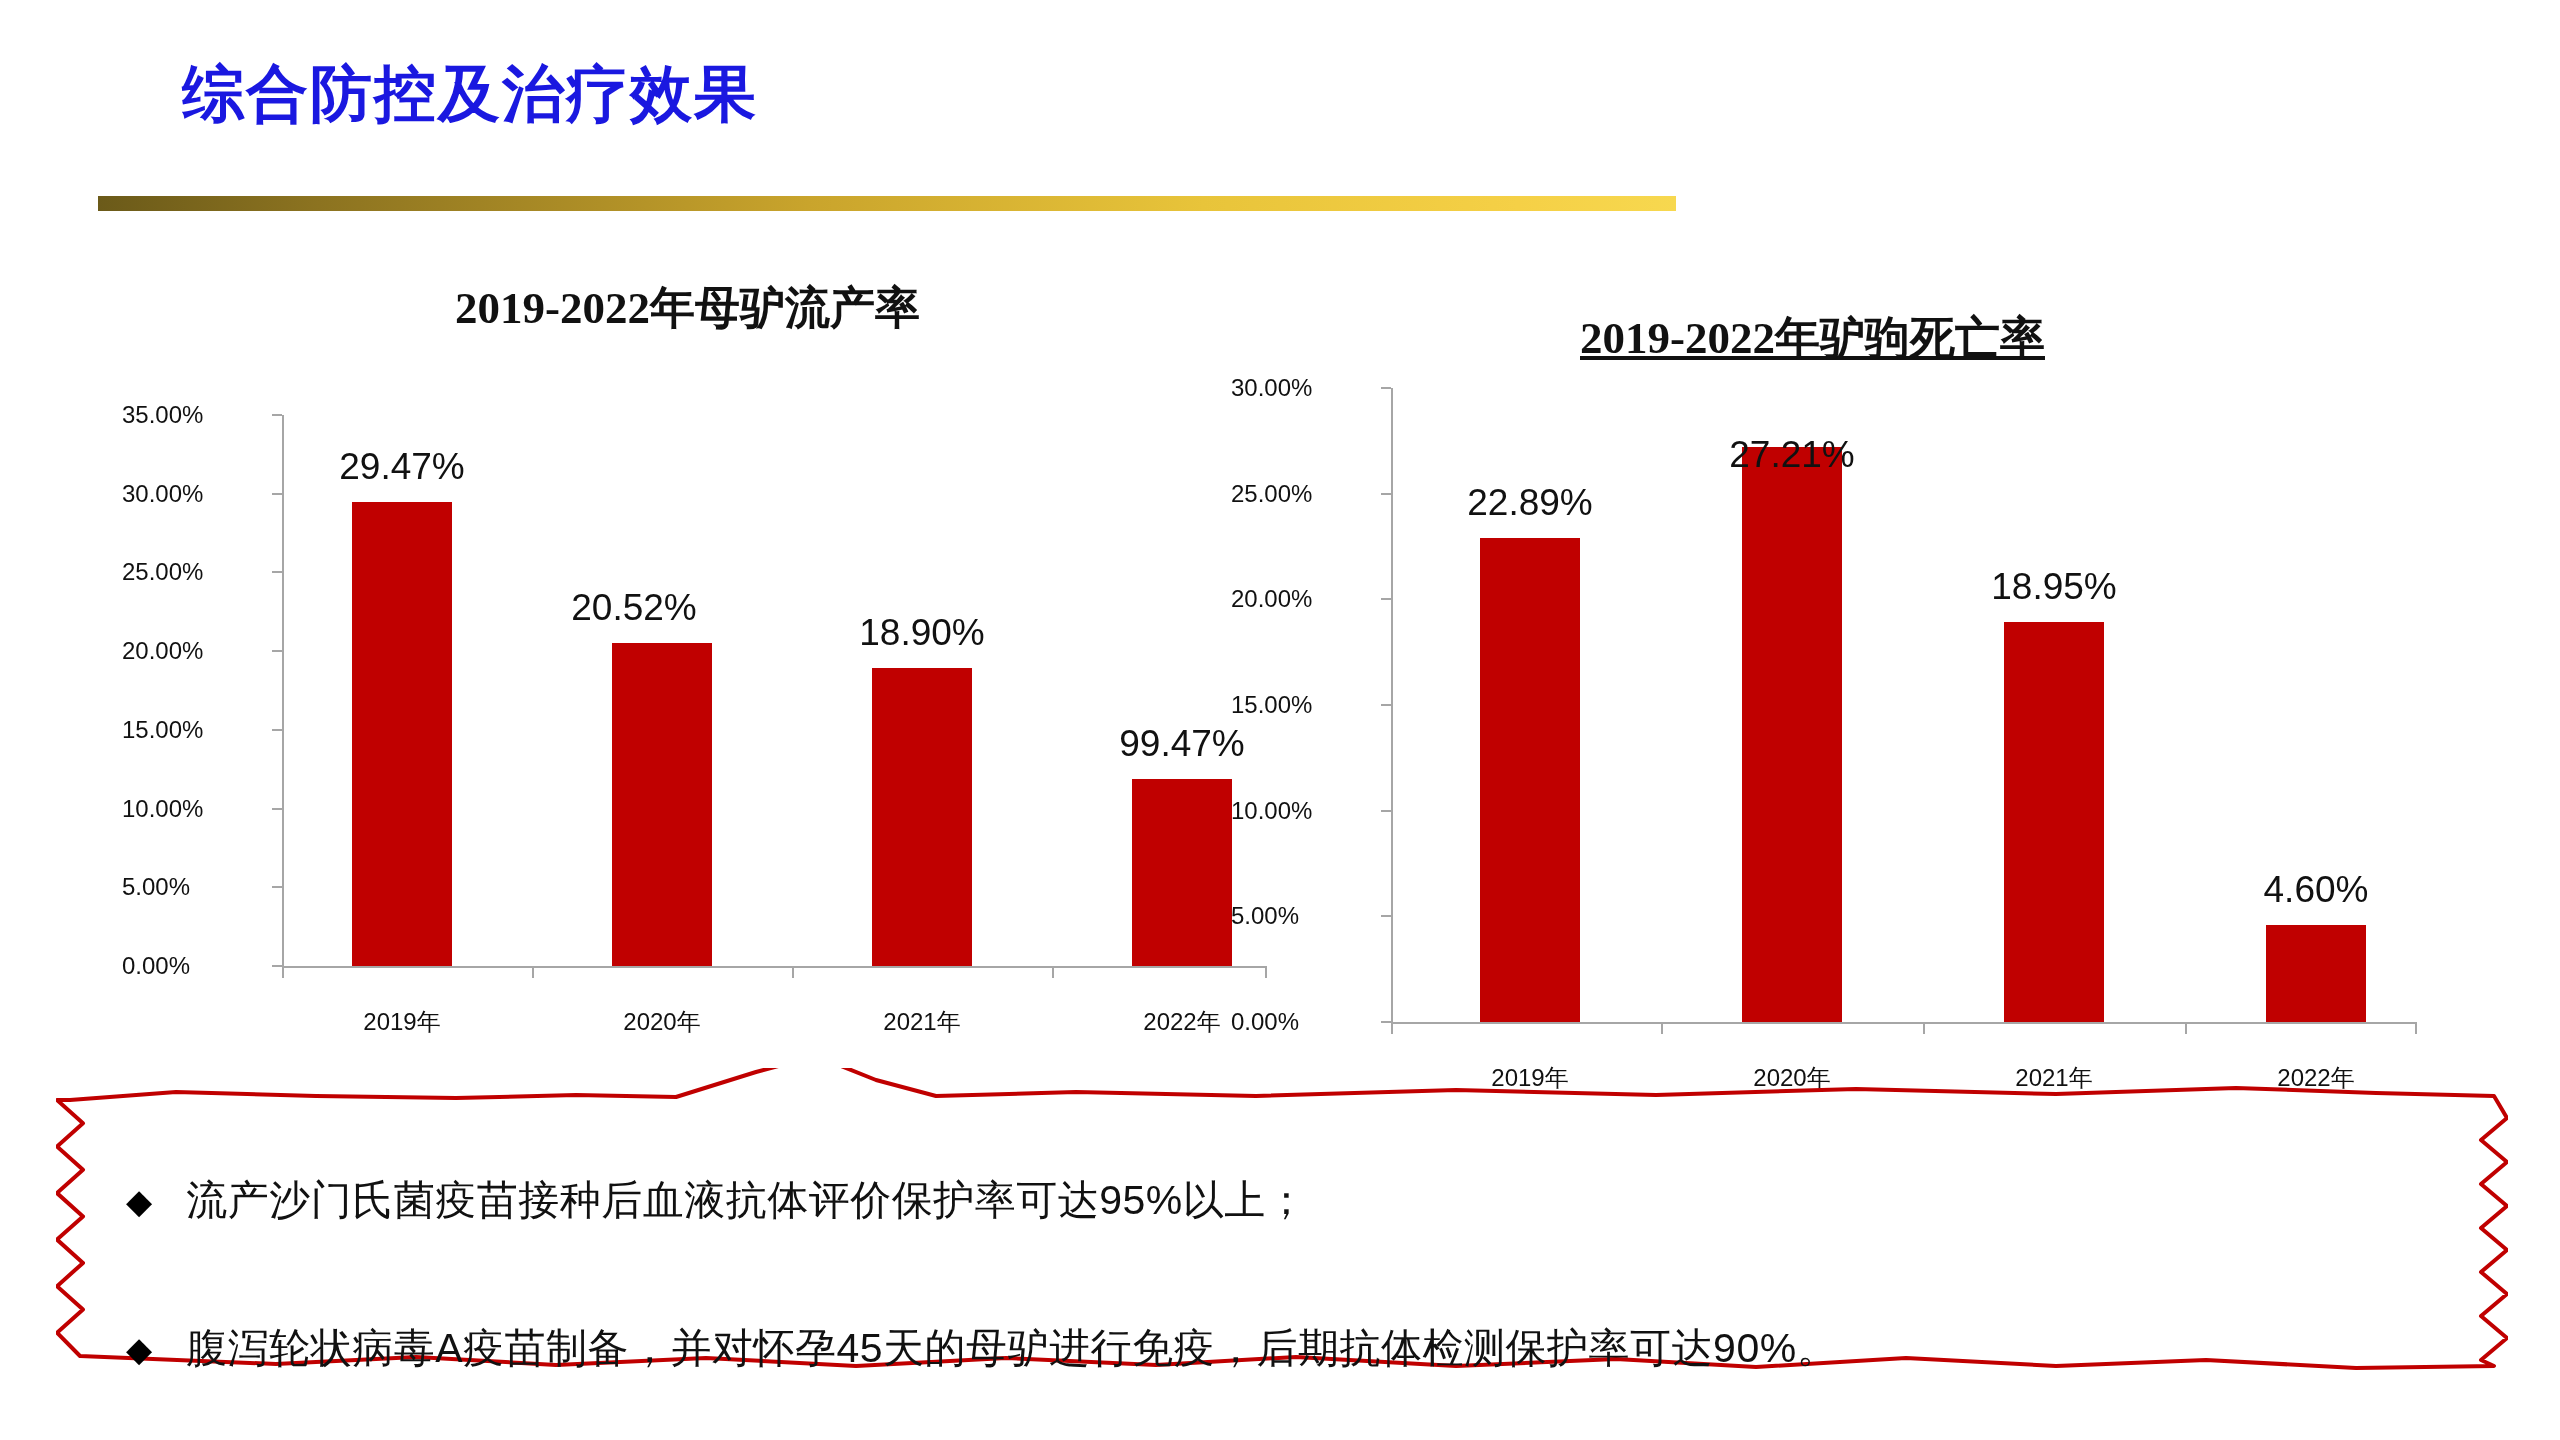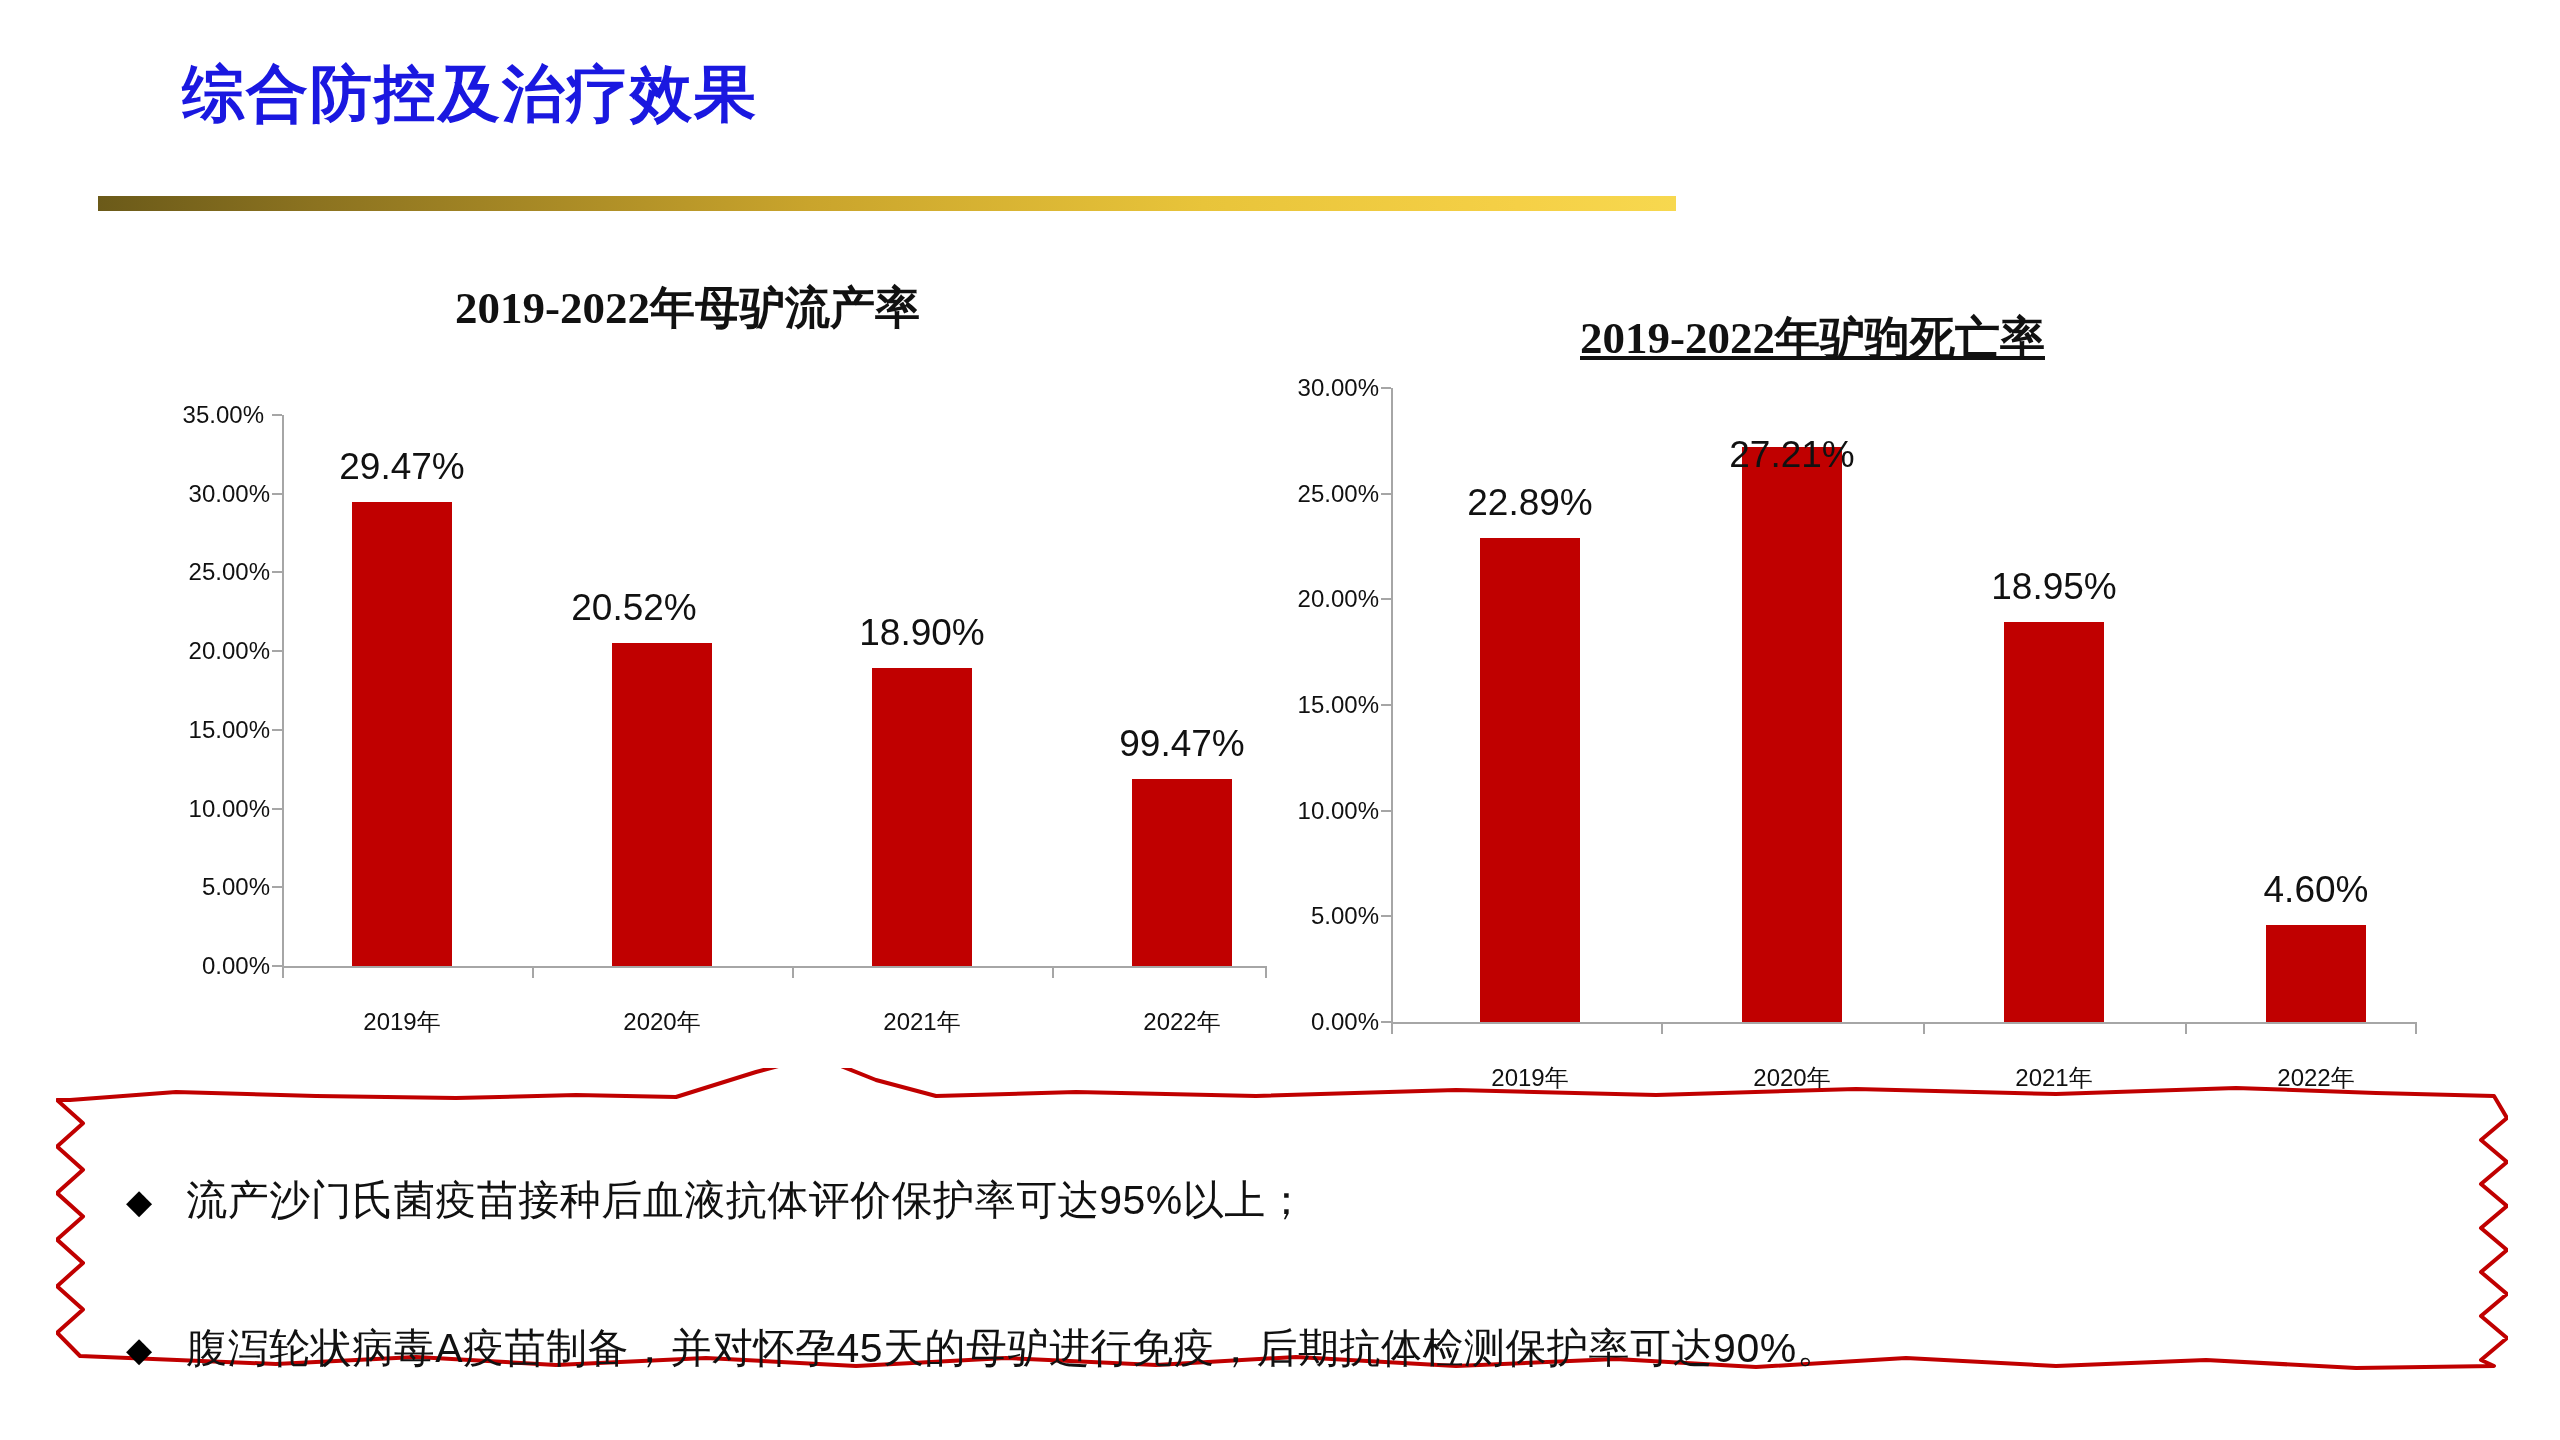--- a/index.html
+++ b/index.html
@@ -56,21 +56,21 @@
   .axis-line-h {
     position: absolute;
     height: 2px;
     background: #A6A6A6;
   }
   .ytick {
     position: absolute;
     font-size: 24px;
     font-family: "Liberation Sans", "DejaVu Sans", sans-serif;
     color: #111111;
-    text-align: right;
+    text-align: left;
     white-space: nowrap;
     transform: translateY(-50%);
   }
   .ytick-mark {
     position: absolute;
     width: 10px;
     height: 2px;
     background: #A6A6A6;
   }
   .xtick-mark {
@@ -146,21 +146,21 @@
       <div class="ytick" style="left: 122px; top: 808.571px; width: 148px;">10.00%</div>
       <div class="ytick-mark" style="left: 272px; top: 807.571px;"></div>
       <div class="ytick" style="left: 122px; top: 729.857px; width: 148px;">15.00%</div>
       <div class="ytick-mark" style="left: 272px; top: 728.857px;"></div>
       <div class="ytick" style="left: 122px; top: 651.143px; width: 148px;">20.00%</div>
       <div class="ytick-mark" style="left: 272px; top: 650.143px;"></div>
       <div class="ytick" style="left: 122px; top: 572.429px; width: 148px;">25.00%</div>
       <div class="ytick-mark" style="left: 272px; top: 571.429px;"></div>
       <div class="ytick" style="left: 122px; top: 493.714px; width: 148px;">30.00%</div>
       <div class="ytick-mark" style="left: 272px; top: 492.714px;"></div>
-      <div class="ytick" style="left: 116px; top: 415px; width: 148px;">35.00%</div>
+      <div class="ytick" style="left: 122px; top: 415px; width: 148px;">35.00%</div>
       <div class="ytick-mark" style="left: 272px; top: 414px;"></div>
       <div class="bar" style="left: 352px; top: 502.058px; width: 100px; height: 463.942px; background: rgb(192, 0, 0);"></div>
       <div class="bar-label" style="left: 402px; top: 446.058px;">29.47%</div>
       <div class="xcat" style="left: 402px; top: 1006px;">2019年</div>
       <div class="bar" style="left: 612px; top: 642.957px; width: 100px; height: 323.043px; background: rgb(192, 0, 0);"></div>
       <div class="bar-label" style="left: 634px; top: 586.957px;">20.52%</div>
       <div class="xcat" style="left: 662px; top: 1006px;">2020年</div>
       <div class="xtick-mark" style="left: 532px; top: 966px;"></div>
       <div class="bar" style="left: 872px; top: 668.46px; width: 100px; height: 297.54px; background: rgb(192, 0, 0);"></div>
       <div class="bar-label" style="left: 922px; top: 612.46px;">18.90%</div>

